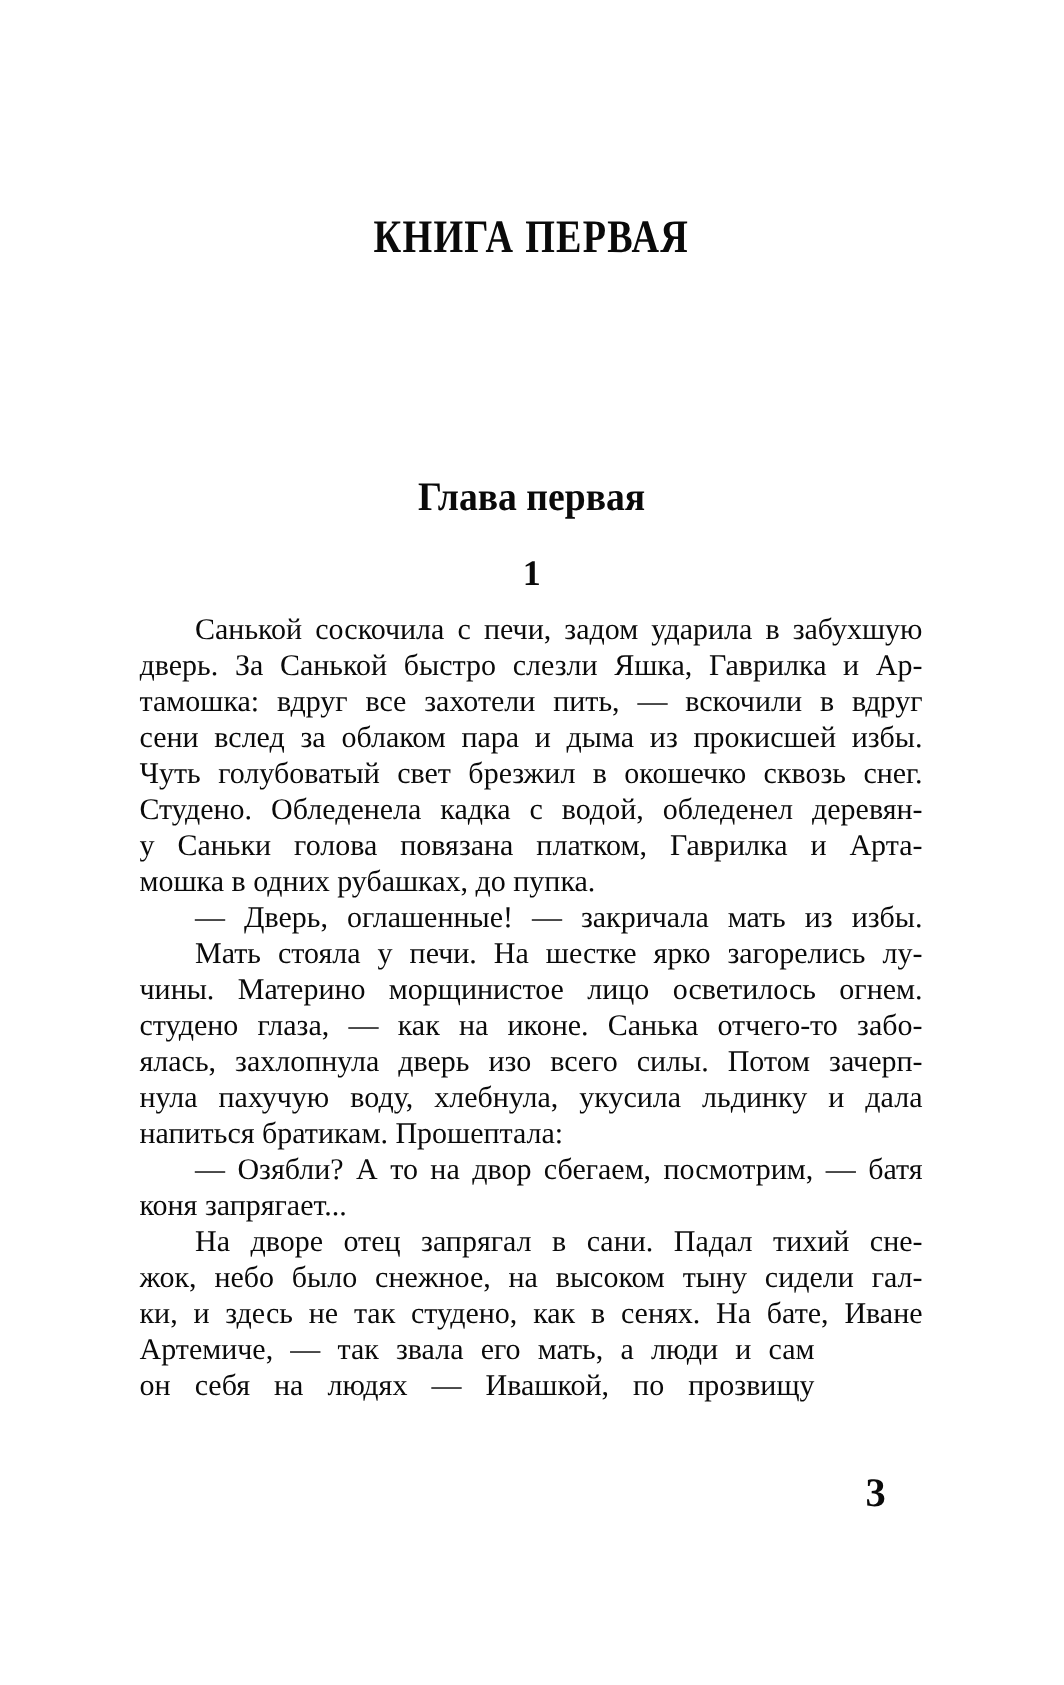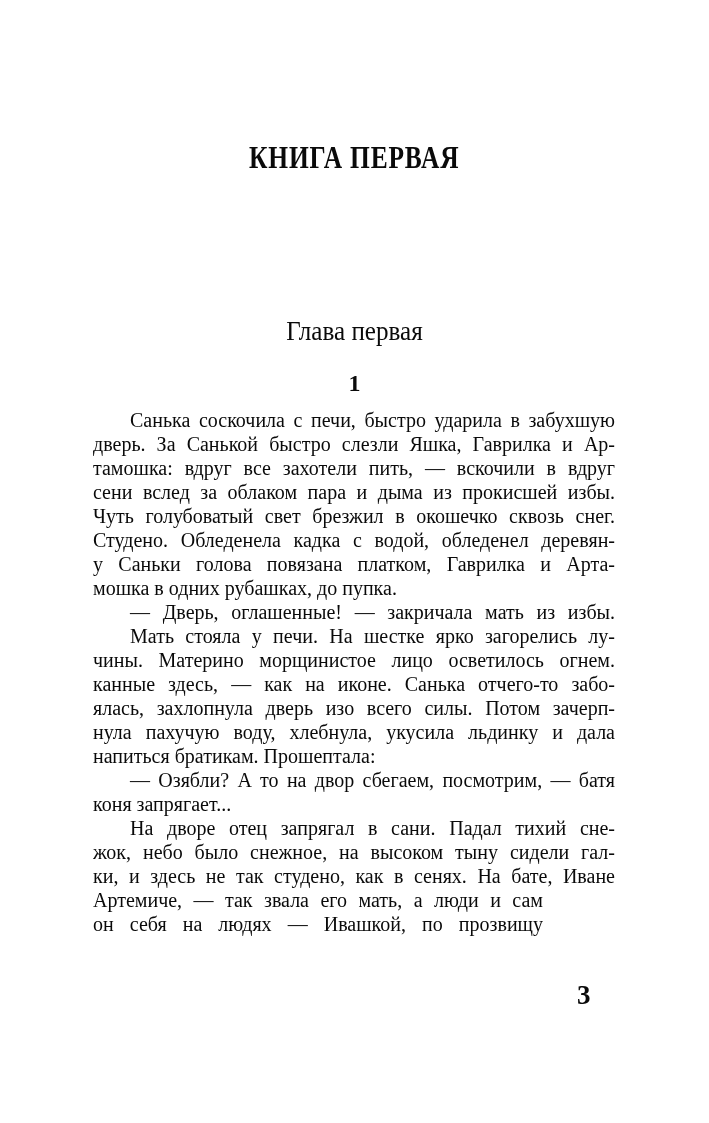--- a/index.html
+++ b/index.html
@@ -29,21 +29,21 @@
     transform: scaleX(0.82);
     transform-origin: center;
     letter-spacing: 1px;
   }
   .chapter-title {
     position: absolute;
     top: 315px;
     left: 0;
     width: 709px;
     text-align: center;
-    font-weight: normal;
+    font-weight: bold;
     font-size: 27px;
     line-height: 1.2;
     white-space: nowrap;
   }
   .chapter-title .squeeze {
     display: inline-block;
     transform: scaleX(0.93);
     transform-origin: center;
   }
   .chapter-number {
@@ -95,32 +95,32 @@
     <span class="squeeze">КНИГА ПЕРВАЯ</span>
   </div>
 
   <div class="chapter-title">
     <span class="squeeze">Глава первая</span>
   </div>
 
   <div class="chapter-number">1</div>
 
   <div class="body-text">
-    <div class="line indent">Санька соскочила с печи, быстро ударила в забухшую</div>
+    <div class="line indent">Санькой соскочила с печи, задом ударила в забухшую</div>
     <div class="line">дверь. За Санькой быстро слезли Яшка, Гаврилка и Ар-</div>
     <div class="line">тамошка: вдруг все захотели пить, — вскочили в вдруг</div>
     <div class="line">сени вслед за облаком пара и дыма из прокисшей избы.</div>
     <div class="line">Чуть голубоватый свет брезжил в окошечко сквозь снег.</div>
     <div class="line">Студено. Обледенела кадка с водой, обледенел деревян-</div>
     <div class="line">у Саньки голова повязана платком, Гаврилка и Арта-</div>
     <div class="line short">мошка в одних рубашках, до пупка.</div>
     <div class="line indent">— Дверь, оглашенные! — закричала мать из избы.</div>
     <div class="line indent">Мать стояла у печи. На шестке ярко загорелись лу-</div>
     <div class="line">чины. Материно морщинистое лицо осветилось огнем.</div>
-    <div class="line">канные здесь, — как на иконе. Санька отчего-то забо-</div>
+    <div class="line">студено глаза, — как на иконе. Санька отчего-то забо-</div>
     <div class="line">ялась, захлопнула дверь изо всего силы. Потом зачерп-</div>
     <div class="line">нула пахучую воду, хлебнула, укусила льдинку и дала</div>
     <div class="line short">напиться братикам. Прошептала:</div>
     <div class="line indent">— Озябли? А то на двор сбегаем, посмотрим, — батя</div>
     <div class="line short">коня запрягает...</div>
     <div class="line indent">На дворе отец запрягал в сани. Падал тихий сне-</div>
     <div class="line">жок, небо было снежное, на высоком тыну сидели гал-</div>
     <div class="line">ки, и здесь не так студено, как в сенях. На бате, Иване</div>
     <div class="line narrow">Артемиче, — так звала его мать, а люди и сам</div>
     <div class="line narrow">он себя на людях — Ивашкой, по прозвищу</div>

